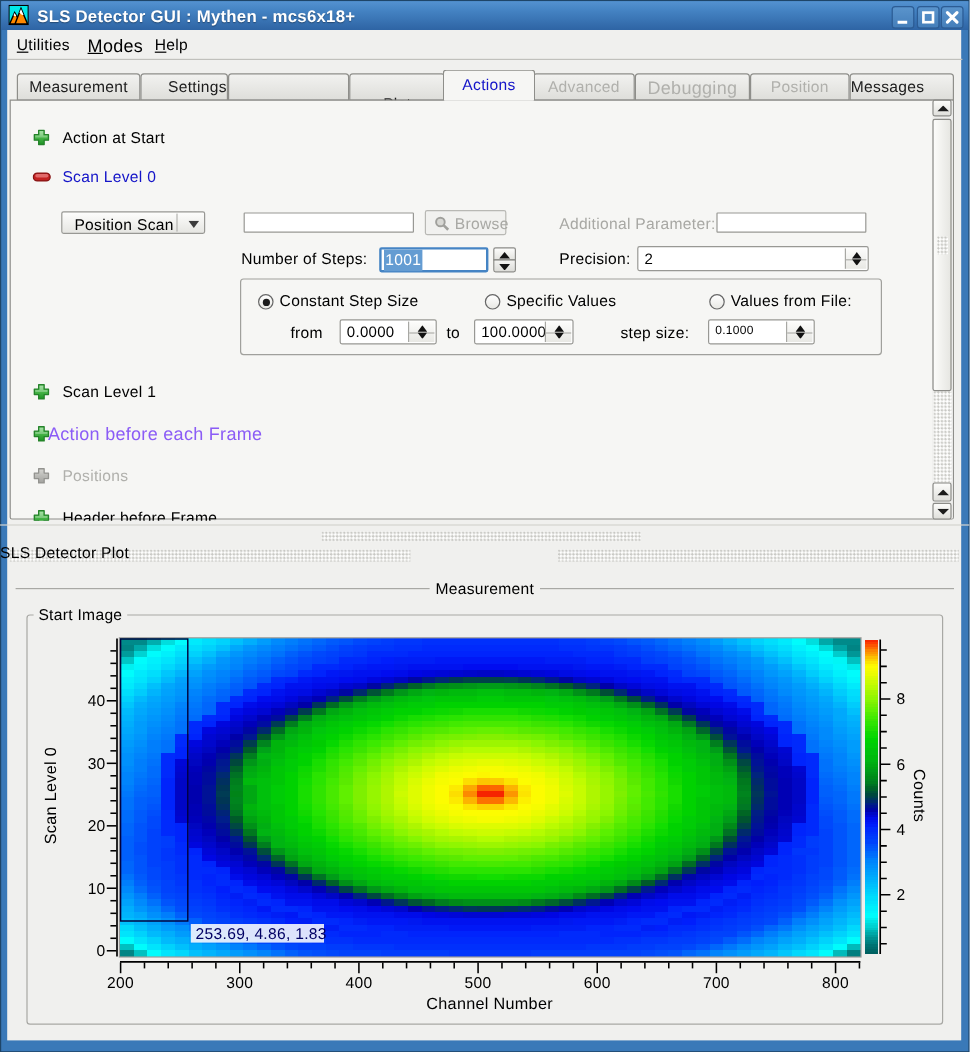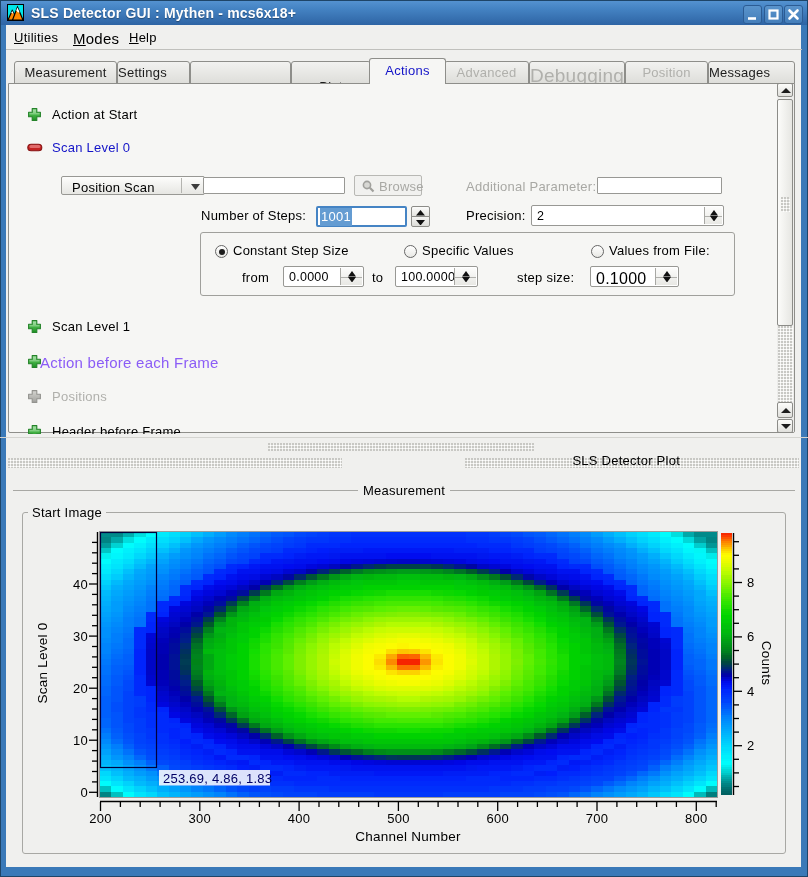--- a/index.html
+++ b/index.html
@@ -31,26 +31,26 @@
       <path d="M4.5 4.5 L12.5 12.5 M12.5 4.5 L4.5 12.5" stroke="#fff" stroke-width="2.6" stroke-linecap="round"></path>
     </svg></div>
 
 <div class="abs" style="left:14px;top:30px;font-size:13px"><span style="text-decoration:underline">U</span>tilities</div>
 <div class="abs" style="left:73px;top:30px;font-size:15px"><span style="text-decoration:underline">M</span>odes</div>
 <div class="abs" style="left:129px;top:30px;font-size:13px"><span style="text-decoration:underline">H</span>elp</div>
 <div class="abs" style="left:6px;top:49px;width:796px;height:1px;background:#c0c0bc"></div>
 
 <div class="abs" style="left:0px;top:58px;width:808px;height:26px">
     <div style="position:absolute;left:14px;top:3px;width:103px;height:23px;background:linear-gradient(#f2f2f0,#dededa);border:1px solid #8e8e8a;border-radius:3px 3px 0 0;text-align:center;font-size:13px;color:#1c1c1c;padding-top:3px;box-sizing:border-box">Measurement</div>
-    <div style="position:absolute;left:117px;top:3px;width:73px;height:23px;background:linear-gradient(#f2f2f0,#dededa);border:1px solid #8e8e8a;border-radius:3px 3px 0 0;text-align:left;font-size:13px;color:#1c1c1c;padding-top:3px;box-sizing:border-box">Settings</div>
+    <div style="position:absolute;left:117px;top:3px;width:73px;height:23px;background:linear-gradient(#f2f2f0,#dededa);border:1px solid #8e8e8a;border-radius:3px 3px 0 0;text-align:right;font-size:13px;color:#1c1c1c;padding-top:3px;box-sizing:border-box">Settings</div>
     <div style="position:absolute;left:190px;top:3px;width:101px;height:23px;background:linear-gradient(#f2f2f0,#dededa);border:1px solid #8e8e8a;border-radius:3px 3px 0 0;text-align:center;font-size:13px;color:#1c1c1c;padding-top:19px;box-sizing:border-box">Data Output</div>
     <div style="position:absolute;left:291px;top:3px;width:80px;height:23px;background:linear-gradient(#f2f2f0,#dededa);border:1px solid #8e8e8a;border-radius:3px 3px 0 0;text-align:center;font-size:13px;color:#1c1c1c;padding-top:17px;box-sizing:border-box">Plot</div>
     <div style="position:absolute;left:369px;top:0px;width:77px;height:26px;background:#f6f6f4;border:1px solid #8e8e8a;border-bottom:none;border-radius:3px 3px 0 0;z-index:3;text-align:center;font-size:13px;color:#1414c8;padding-top:4px;box-sizing:border-box">Actions</div>
     <div style="position:absolute;left:444px;top:3px;width:85px;height:23px;background:linear-gradient(#f2f2f0,#dededa);border:1px solid #8e8e8a;border-radius:3px 3px 0 0;text-align:center;font-size:13px;color:#b0b0ac;padding-top:3px;box-sizing:border-box">Advanced</div>
-    <div style="position:absolute;left:529px;top:3px;width:96px;height:23px;background:linear-gradient(#f2f2f0,#dededa);border:1px solid #8e8e8a;border-radius:3px 3px 0 0;text-align:left;font-size:19px;color:#b0b0ac;padding-top:3px;box-sizing:border-box">Debugging</div>
+    <div style="position:absolute;left:529px;top:3px;width:96px;height:23px;background:linear-gradient(#f2f2f0,#dededa);border:1px solid #8e8e8a;border-radius:3px 3px 0 0;text-align:center;font-size:15px;color:#b0b0ac;padding-top:3px;box-sizing:border-box">Debugging</div>
     <div style="position:absolute;left:625px;top:3px;width:83px;height:23px;background:linear-gradient(#f2f2f0,#dededa);border:1px solid #8e8e8a;border-radius:3px 3px 0 0;text-align:center;font-size:13px;color:#b0b0ac;padding-top:3px;box-sizing:border-box">Position</div>
     <div style="position:absolute;left:708px;top:3px;width:87px;height:23px;background:linear-gradient(#f2f2f0,#dededa);border:1px solid #8e8e8a;border-radius:3px 3px 0 0;text-align:left;font-size:13px;color:#1c1c1c;padding-top:3px;box-sizing:border-box">Messages</div>
   </div>
 
 <div class="abs" style="left:8px;top:83px;width:787px;height:350px;background:#f6f6f4;border:1px solid #8e8e8a;border-radius:0 0 2px 2px;box-sizing:border-box"></div>
 
 <div style="position:absolute;left:27px;top:107px;width:16px;height:15px">
     <svg width="15" height="15" viewBox="0 0 15 15" style="position:absolute;left:0;top:0">
       <defs>
         <linearGradient id="pg" x1="0" y1="0" x2="0" y2="1">
@@ -65,21 +65,21 @@
   </div>
 <div style="position:absolute;left:52px;top:107px;font-size:13px;color:#000">Action at Start</div>
 <div style="position:absolute;left:27px;top:140px;width:16px;height:15px">
     <svg width="16" height="10" viewBox="0 0 16 10" style="position:absolute;left:0;top:3px">
       <rect x="0.8" y="1.2" width="14" height="6.6" rx="3.3" fill="#c32222" stroke="#871515" stroke-width="1.1"></rect>
       <rect x="2.4" y="2" width="11" height="3" rx="1.5" fill="#e87d7d" opacity="0.8"></rect>
     </svg>
   </div>
 <div style="position:absolute;left:52px;top:140px;font-size:13px;color:#1414c8">Scan Level 0</div>
 
-<div class="abs" style="left:61px;top:176px;width:144px;height:19px;background:linear-gradient(#fdfdfc,#e6e6e2);border:1px solid #989894;border-radius:2px;box-sizing:border-box">
+<div class="abs" style="left:51px;top:176px;width:120px;height:19px;background:linear-gradient(#fdfdfc,#e6e6e2);border:1px solid #989894;border-radius:2px;box-sizing:border-box">
  <div class="abs" style="left:10px;top:3px;font-size:13px">Position Scan</div>
  <div class="abs" style="right:22px;top:1px;bottom:1px;width:1px;background:#b4b4b0"></div>
  <svg style="position:absolute;right:4.5px;top:7px" width="9" height="6" viewBox="0 0 9 6">
       <path d="M0 0 L9 0 L4.5 6 Z" fill="#3c3c3c"></path>
     </svg>
 </div>
 <div style="position:absolute;left:203px;top:177px;width:140px;height:15px;background:#fff;border:1px solid #989894;border-radius:1px"></div>
 
 <div class="abs" style="left:354px;top:175px;width:68px;height:21px;background:#f1f1ef;border:1px solid #b8b8b4;border-radius:2px;box-sizing:border-box">
  <svg style="position:absolute;left:6px;top:3px" width="15" height="15" viewBox="0 0 15 15">
@@ -148,21 +148,21 @@
       <svg style="position:absolute;left:50%;top:3px;margin-left:-4px" width="8" height="5.5" viewBox="0 0 8 5.5">
         <path d="M4 0 L8 5.5 L0 5.5 Z" fill="#111"></path>
       </svg>
       <svg style="position:absolute;left:50%;bottom:3px;margin-left:-4px" width="8" height="5.5" viewBox="0 0 8 5.5">
         <path d="M0 0 L8 0 L4 5.5 Z" fill="#111"></path>
       </svg>
     </div>
   </div>
 <div class="abs" style="left:517px;top:270px;font-size:13px">step size:</div>
 <div style="position:absolute;left:590px;top:266px;width:87px;height:19px;background:#fff;border:1px solid #989894;border-radius:2px">
-    <div style="position:absolute;left:5px;top:2.5px;font-size:16px">0.1000</div>
+    <div style="position:absolute;left:5px;top:2.5px;font-size:10px">0.1000</div>
     <div style="position:absolute;right:1px;top:1px;bottom:1px;width:21px;border-left:1px solid #a8a8a4;background:linear-gradient(#fcfcfb,#e8e8e4)">
       <div style="position:absolute;left:0;right:0;top:50%;height:1px;background:#b0b0ac"></div>
       <svg style="position:absolute;left:50%;top:3px;margin-left:-4px" width="8" height="5.5" viewBox="0 0 8 5.5">
         <path d="M4 0 L8 5.5 L0 5.5 Z" fill="#111"></path>
       </svg>
       <svg style="position:absolute;left:50%;bottom:3px;margin-left:-4px" width="8" height="5.5" viewBox="0 0 8 5.5">
         <path d="M0 0 L8 0 L4 5.5 Z" fill="#111"></path>
       </svg>
     </div>
   </div>
@@ -242,21 +242,21 @@
 <div class="abs" style="left:777px;top:419px;width:16px;height:14px;background:linear-gradient(#fcfcfa,#e0e0dc);border:1px solid #8c8c88;border-radius:2px;box-sizing:border-box">
  <svg style="position:absolute;left:2.5px;top:3.5px" width="10" height="5" viewBox="0 0 10 5">
       <path d="M0 0 L10 0 L5 5 Z" fill="#1c1c1c"></path>
     </svg>
   </div>
 
 <div class="abs" style="left:0;top:437px;width:808px;height:1px;background:#d4d4d0"></div>
 <div class="abs" style="left:268px;top:443px;width:266px;height:8px;background-image:radial-gradient(circle at 1px 1px,#c8c8c4 0.8px,rgba(0,0,0,0) 1px),radial-gradient(circle at 2.5px 2.5px,#ffffff 0.8px,rgba(0,0,0,0) 1px);background-size:3px 3px;"></div>
 <div class="abs" style="left:8px;top:458px;width:334px;height:10px;background-image:radial-gradient(circle at 1px 1px,#c8c8c4 0.8px,rgba(0,0,0,0) 1px),radial-gradient(circle at 2.5px 2.5px,#ffffff 0.8px,rgba(0,0,0,0) 1px);background-size:3px 3px;"></div>
 <div class="abs" style="left:465px;top:458px;width:334px;height:10px;background-image:radial-gradient(circle at 1px 1px,#c8c8c4 0.8px,rgba(0,0,0,0) 1px),radial-gradient(circle at 2.5px 2.5px,#ffffff 0.8px,rgba(0,0,0,0) 1px);background-size:3px 3px;"></div>
-<div class="abs" style="left:0;top:453px;width:680px;text-align:right;font-size:13px">SLS Detector Plot</div>
+<div class="abs" style="left:0;top:453px;width:680px;text-align:left;font-size:13px">SLS Detector Plot</div>
 
 <div class="abs" style="left:13px;top:490px;width:782px;height:1px;background:#a8a8a4"></div>
 <div class="abs" style="left:0;top:483px;width:808px;text-align:center;font-size:13px"><span style="background:#f0f0ee;padding:0 5px">Measurement</span></div>
 
 <div class="abs" style="left:22px;top:512px;width:764px;height:342px;border:1px solid #a8a8a4;border-radius:3px;box-sizing:border-box"></div>
 <div class="abs" style="left:28px;top:505px;font-size:13px;background:#f0f0ee;padding:0 4px">Start Image</div>
 
 <svg style="position:absolute;left:0;top:0" width="808" height="877" viewBox="0 0 808 877">
     <g shape-rendering="crispEdges">
       <rect x="100.0" y="532.0" width="23.25" height="5.70" fill="#008a8a"></rect>

